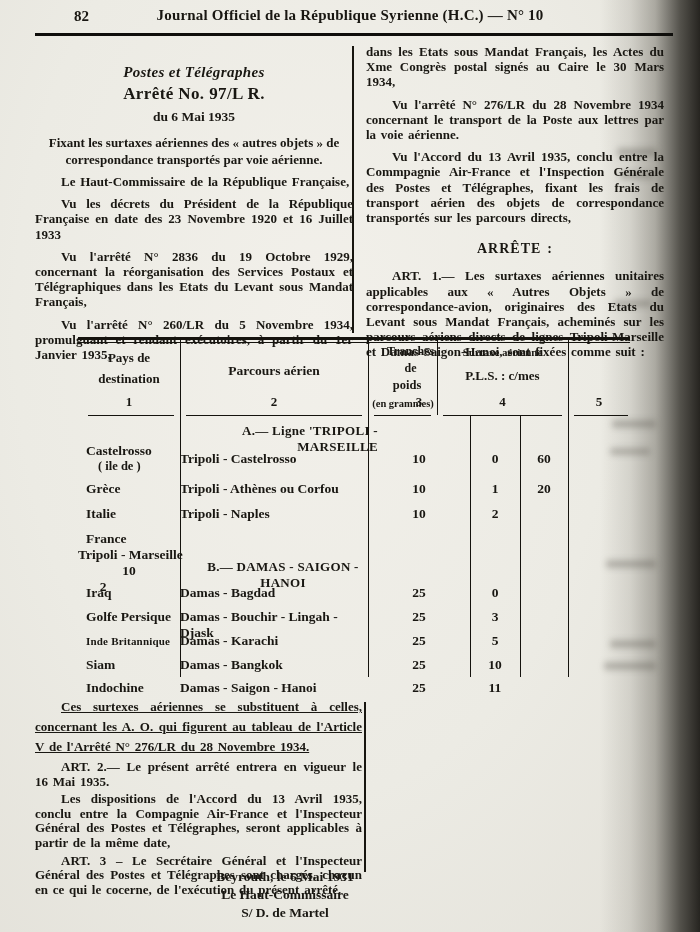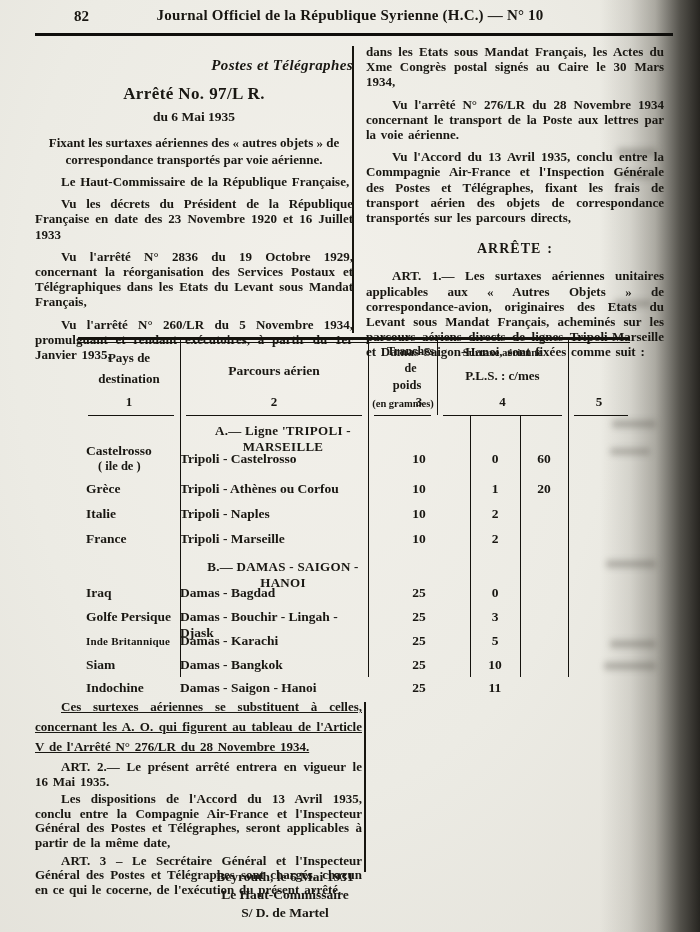--- a/index.html
+++ b/index.html
@@ -14,21 +14,21 @@
         text-indent:26px;margin:0 0 7px 0;text-align:justify;}
   .para.noindent{text-indent:0;}
   
   .page-num{left:74px;top:8px;font-size:15px;font-weight:700;}
   .journal-title{left:0;top:7px;width:700px;text-align:center;font-size:15px;font-weight:700;letter-spacing:0.2px;}
   .header-rule{left:35px;top:33px;width:638px;height:3px;background:#0f0e0b;}
   
   .col-divider{left:352px;top:46px;width:2px;height:287px;background:#17150f;}
   .col-divider2{left:364px;top:702px;width:2px;height:170px;background:#17150f;}
   
-  .postes-title{left:35px;top:57px;width:318px;text-align:right;font-style:italic;font-weight:700;font-size:15px;letter-spacing:0.4px;}
+  .postes-title{left:35px;top:64px;width:318px;text-align:center;font-style:italic;font-weight:700;font-size:15px;letter-spacing:0.4px;}
   .arrete-no{left:35px;top:84px;width:318px;text-align:center;font-weight:700;font-size:17px;letter-spacing:0.4px;}
   .arrete-date{left:35px;top:109px;width:318px;text-align:center;font-weight:700;font-size:13.5px;}
   .subject{left:35px;top:134px;width:318px;text-align:center;font-weight:700;font-size:13px;line-height:17px;}
   .left-paras{left:35px;top:174px;width:318px;}
   .right-col{left:366px;top:44px;width:298px;}
   .arrete-heading{text-align:center;font-weight:700;font-size:14px;letter-spacing:1px;margin:16px 0 12px 0;text-indent:0;}
   
   .doc-table{left:78px;top:337px;width:552px;height:352px;font-weight:700;}
   .t-line{position:absolute;background:#15130e;}
   .t-row{position:absolute;left:0;width:552px;display:flex;font-size:13.5px;}
@@ -121,21 +121,21 @@
     <span style="display:block;font-size:11px;line-height:15px;">Surtaxe aérienne</span>
     <span style="display:block;font-size:13px;line-height:15px;margin-top:8px;">P.L.S. : c/mes</span>
   </div>
 
   <div class="th" style="left:0;top:57px;width:102px;font-size:13px;">1</div>
   <div class="th" style="left:102px;top:57px;width:188px;font-size:13px;">2</div>
   <div class="th" style="left:290px;top:57px;width:102px;font-size:13px;">3</div>
   <div class="th" style="left:359px;top:57px;width:131px;font-size:13px;">4</div>
   <div class="th" style="left:490px;top:57px;width:62px;font-size:13px;">5</div>
 
-  <div class="t-sec-title" style="top:86px;">A.— Ligne 'TRIPOLI - MARSEILLE</div>
+  <div class="t-sec-title" style="top:86px;text-align:right;">A.— Ligne 'TRIPOLI - MARSEILLE</div>
   <div class="t-row" style="top:106px;">
     <div class="c1">
       <span>Castelrosso</span>
       <span class="l2">( ile de )</span>
     </div>
     <div class="c2 pad-dual">Tripoli - Castelrosso</div>
     <div class="c3 pad-dual">10</div>
     <div class="c4 pad-dual">0</div>
     <div class="c5 pad-dual">60</div>
     <div class="c6"></div>
@@ -149,21 +149,21 @@
     <div class="c6"></div>
   </div>
   <div class="t-row" style="top:169px;">
     <div class="c1">Italie</div>
     <div class="c2">Tripoli - Naples</div>
     <div class="c3">10</div>
     <div class="c4">2</div>
     <div class="c5"></div>
     <div class="c6"></div>
   </div>
-  <div class="t-row" style="top:194px;">
+  <div class="t-row" style="top:194px;flex-direction:column;">
     <div class="c1">France</div>
     <div class="c2">Tripoli - Marseille</div>
     <div class="c3">10</div>
     <div class="c4">2</div>
     <div class="c5"></div>
     <div class="c6"></div>
   </div>
 
   <div class="t-sec-title" style="top:222px;">B.— DAMAS - SAIGON - HANOI</div>
   <div class="t-row" style="top:248px;">

